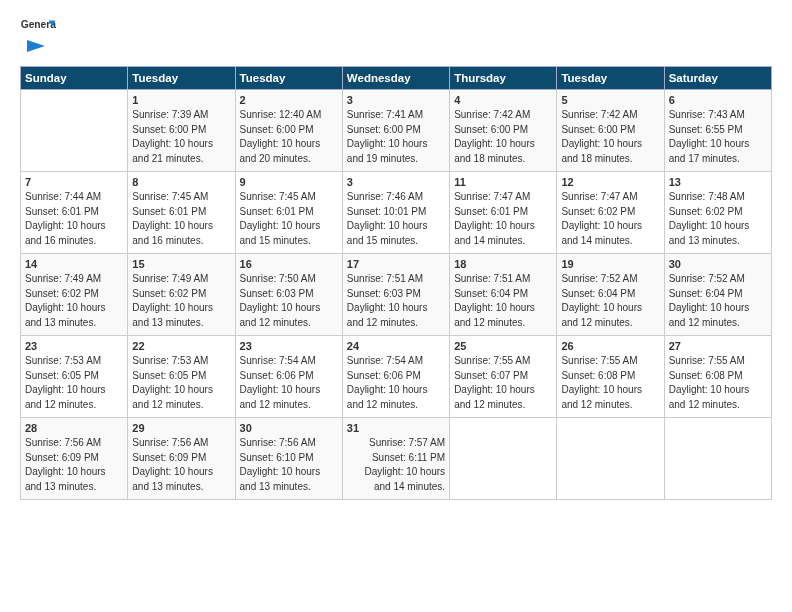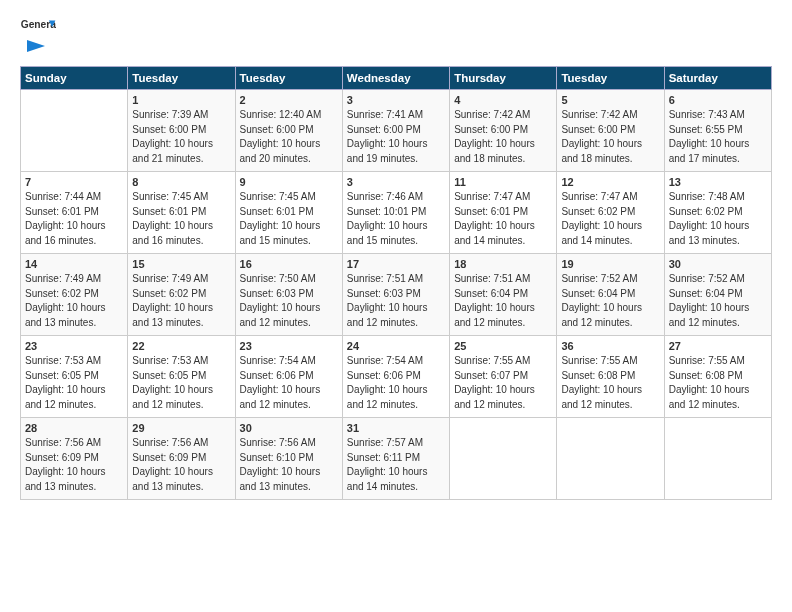--- a/index.html
+++ b/index.html
@@ -301,21 +301,21 @@
 and 12 minutes.</div>
           </td>
           <td>
             <span class="day-num">25</span>
             <div class="day-info" style="white-space: pre-line;">Sunrise: 7:55 AM
 Sunset: 6:07 PM
 Daylight: 10 hours
 and 12 minutes.</div>
           </td>
           <td>
-            <span class="day-num">36</span>
+            <span class="day-num">26</span>
             <div class="day-info" style="white-space: pre-line;">Sunrise: 7:55 AM
 Sunset: 6:08 PM
 Daylight: 10 hours
 and 12 minutes.</div>
           </td>
           <td>
             <span class="day-num">27</span>
             <div class="day-info" style="white-space: pre-line;">Sunrise: 7:55 AM
 Sunset: 6:08 PM
 Daylight: 10 hours
@@ -339,21 +339,21 @@
           </td>
           <td>
             <span class="day-num">30</span>
             <div class="day-info" style="white-space: pre-line;">Sunrise: 7:56 AM
 Sunset: 6:10 PM
 Daylight: 10 hours
 and 13 minutes.</div>
           </td>
           <td>
             <span class="day-num">31</span>
-            <div class="day-info" style="white-space: pre-line;">Sunrise: 7:57 AM
+            <div class="day-info" style="white-space: pre-line; text-align: right;">Sunrise: 7:57 AM
 Sunset: 6:11 PM
 Daylight: 10 hours
 and 14 minutes.</div>
           </td>
           <td class="empty-cell"></td>
           <td class="empty-cell"></td>
           <td class="empty-cell"></td>
         </tr>
       </tbody>
   </table>

